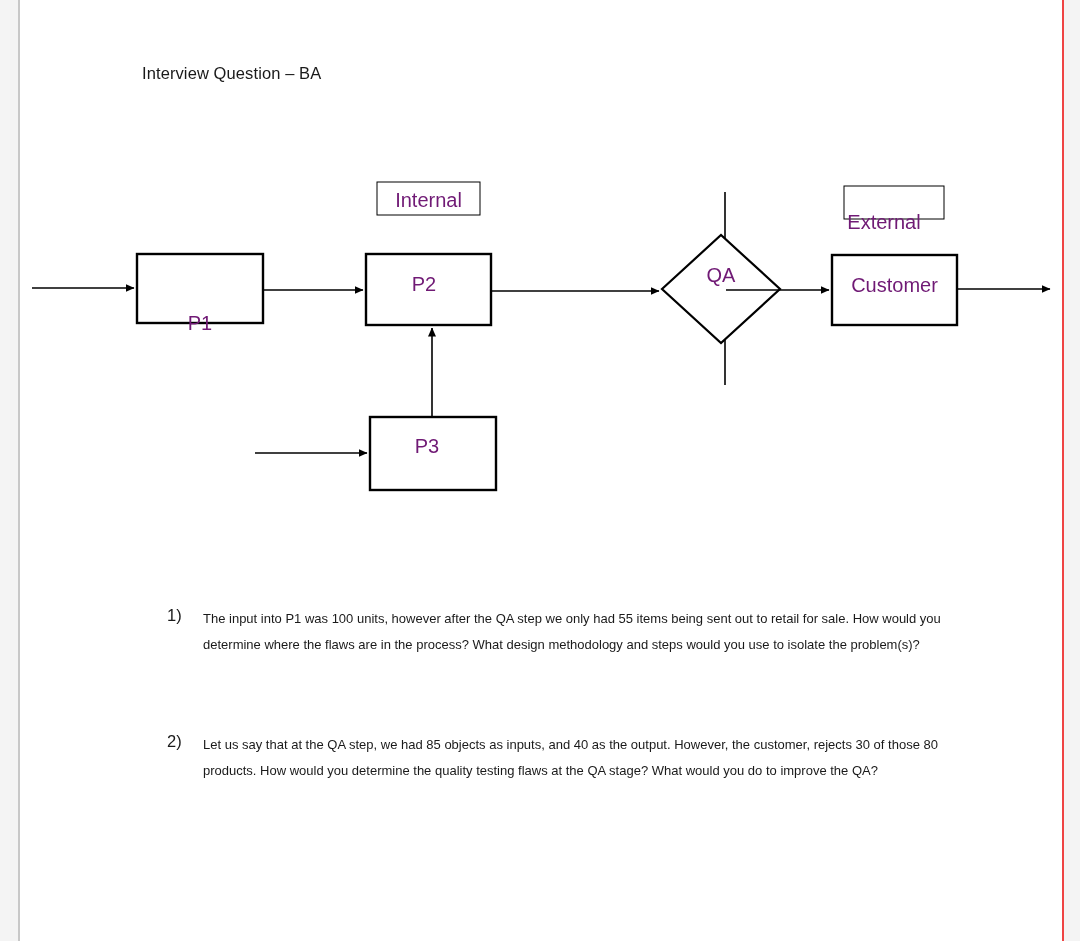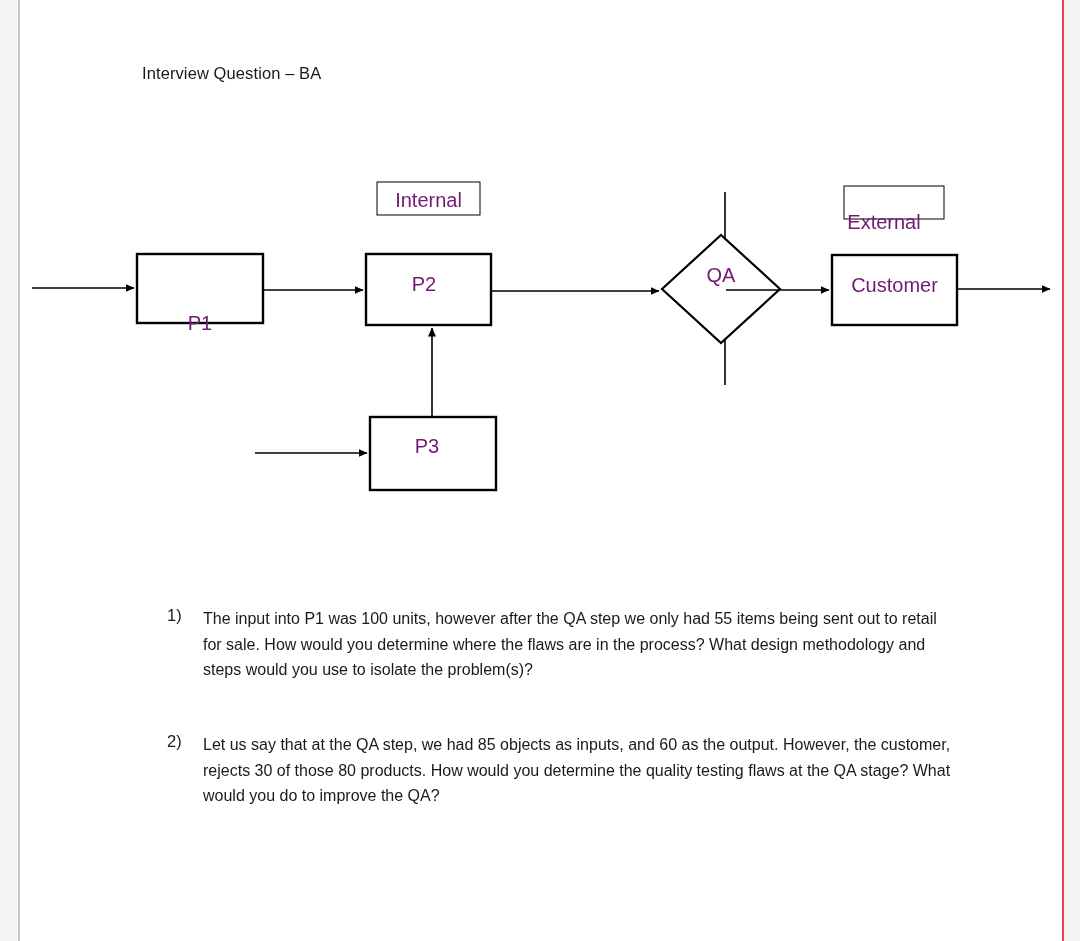--- a/index.html
+++ b/index.html
@@ -77,21 +77,21 @@
     width: 26px;
     font-size: 16.5px;
     color: #1a1a1a;
     text-align: left;
   }
   .q-text {
     position: absolute;
     left: 36px;
     top: 0px;
     width: 750px;
-    font-size: 16px;
+    font-size: 13px;
     line-height: 25.5px;
     color: #1a1a1a;
     text-align: left;
   }
   #q1 { left: 147px; top: 10px; }
   #q2 { left: 147px; top: 136px; }
 </style>
 </head>
 <body>
 
@@ -152,17 +152,17 @@
     <div class="node-label" style="left:812px; top:274px; width:125px;">Customer</div>
   </div>
 
   <div class="questions">
     <div class="q-item" id="q1">
       <span class="q-num">1)</span>
       <span class="q-text">The input into P1 was 100 units, however after the QA step we only had 55 items being sent out to retail for sale. How would you determine where the flaws are in the process? What design methodology and steps would you use to isolate the problem(s)?</span>
     </div>
     <div class="q-item" id="q2">
       <span class="q-num">2)</span>
-      <span class="q-text">Let us say that at the QA step, we had 85 objects as inputs, and 60 as the output. However, the customer, rejects 30 of those 80 products. How would you determine the quality testing flaws at the QA stage? What would you do to improve the QA?</span>
+      <span class="q-text">Let us say that at the QA step, we had 85 objects as inputs, and 40 as the output. However, the customer, rejects 30 of those 80 products. How would you determine the quality testing flaws at the QA stage? What would you do to improve the QA?</span>
     </div>
   </div>
 
 </div>
 
 </body></html>

